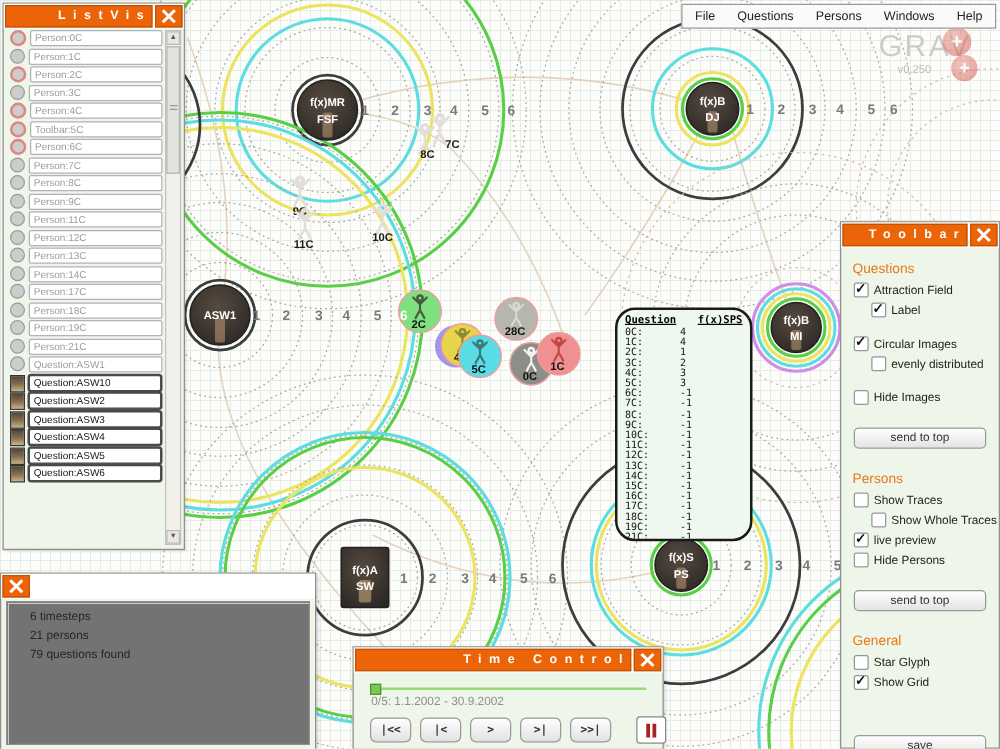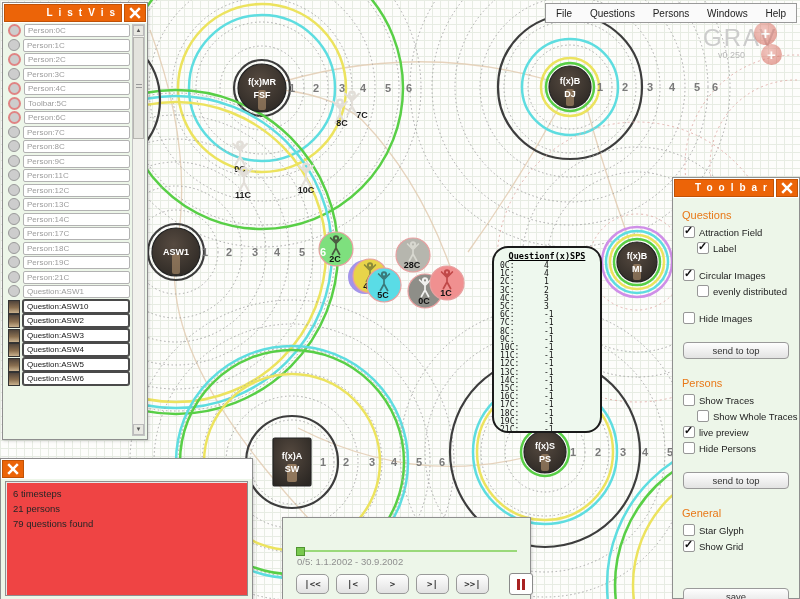--- a/index.html
+++ b/index.html
@@ -47,22 +47,22 @@
   .tb-row{display:flex;align-items:center;margin:4px 0 4px 10px;font-size:9.5px;color:#222}
   .tb-row.ind{margin-left:24px}
   .cbx{width:10px;height:10px;background:#fff;border:1px solid #979797;border-radius:2px;margin-right:4px;position:relative;flex:none}
   .cbx.on::after{content:"\2713";position:absolute;top:-3px;left:0;font-weight:bold;font-size:11px;color:#111}
   .spacer{height:7px}
   .btn{display:block;margin:18px auto;width:106px;height:17px;border:1px solid #9a9a9a;border-radius:4px;
     background:linear-gradient(#fefefe,#e3e3e3);font:9.5px "Liberation Sans",sans-serif;color:#333;cursor:pointer}
 
   
   #outputp{left:0;top:458px;width:251px;height:141px;z-index:6}
-  .out-box{position:absolute;left:4px;right:4px;top:22px;bottom:4px;background:#ef4444;border:1px solid #8f8f8f;
-    box-shadow:inset 1px 1px 0 #e7e7e7;padding:4px 7px;font-size:9.5px;color:#262626;line-height:15px}
+  .out-box{position:absolute;left:4px;right:4px;top:22px;bottom:4px;background:#737373;border:1px solid #8f8f8f;
+    box-shadow:inset 1px 1px 0 #e7e7e7;padding:4px 18px;font-size:9.5px;color:#262626;line-height:15px}
 
   
   #timep{left:282px;top:517px;width:247px;height:81px;z-index:6}
   .tc-slider{position:absolute;left:13px;right:13px;top:29px;height:8px;cursor:pointer}
   .tc-track{position:absolute;left:0;right:0;top:3px;height:2px;background:#9ad97a}
   .tc-handle{position:absolute;left:0;top:0;width:7px;height:7px;background:#79c94f;border:1px solid #4f9430}
   .tc-status{position:absolute;left:14px;top:38px;font-size:9.5px;color:#8f8f8f}
   .tc-buttons{position:absolute;left:13px;top:55px;display:flex;gap:7px;align-items:center}
   .tc-btn{width:33px;height:20px;border:1px solid #9a9a9a;border-radius:5px;background:linear-gradient(#fefefe,#e2e2e2);
     font:bold 9px "DejaVu Sans Mono",monospace;color:#333;cursor:pointer}
@@ -80,21 +80,21 @@
   .gver{font-size:9px;color:#b8b8b8;margin-left:15px}
   .magnet{position:absolute;border-radius:50%;background:radial-gradient(circle at 40% 35%,#e89a90,#cc4a3c);opacity:.55;
     display:flex;align-items:center;justify-content:center;color:#fff;font-weight:bold}
   #magnet1{left:51px;top:-4px;width:23px;height:23px;font-size:16px}
   #magnet2{left:58px;top:18px;width:21px;height:21px;font-size:15px}
 
   
   #qtable{position:absolute;left:492px;top:246px;width:110px;height:187px;z-index:5;
     background:#eef8ee;border:2px solid #1a1a1a;border-radius:16px;box-sizing:border-box;
     font-family:"DejaVu Sans Mono",monospace;overflow:hidden;padding:3px 6px 0 6px}
-  .qt-header{font-size:8.5px;font-weight:bold;color:#000;display:flex;justify-content:center;margin-bottom:1px}
+  .qt-header{font-size:8.5px;font-weight:bold;color:#000;display:flex;justify-content:space-between;margin-bottom:1px}
   .qt-header span{text-decoration:underline}
   .qt-row{display:flex;font-size:8px;line-height:8.2px;color:#111}
   .qt-key{width:42px;flex:none}
   .qt-val{margin-left:2px}
 </style>
 </head>
 <body>
 
 <svg id="canvas" width="800" height="599">
     <defs>
@@ -601,20 +601,28 @@
     </div>
   </div>
   <div class="out-box" id="out-box">
       <div>6 timesteps</div>
       <div>21 persons</div>
       <div>79 questions found</div>
     </div>
 </div>
 
 <div class="panel" id="timep">
+  <div class="titlebar">
+    <div class="tb-text">Time Control</div>
+    <div class="tb-close">
+      <svg width="12" height="12" viewBox="0 0 10 10">
+          <path d="M1,1 L9,9 M9,1 L1,9" stroke="#fff" stroke-width="2.1"></path>
+        </svg>
+    </div>
+  </div>
   <div class="tc-slider">
     <div class="tc-track"></div>
     <div class="tc-handle"></div>
   </div>
   <div class="tc-status">0/5:  1.1.2002 - 30.9.2002</div>
   <div class="tc-buttons" id="tc-buttons">
       <button class="tc-btn">|&lt;&lt;</button>
       <button class="tc-btn">|&lt;</button>
       <button class="tc-btn">&gt;</button>
       <button class="tc-btn">&gt;|</button>

